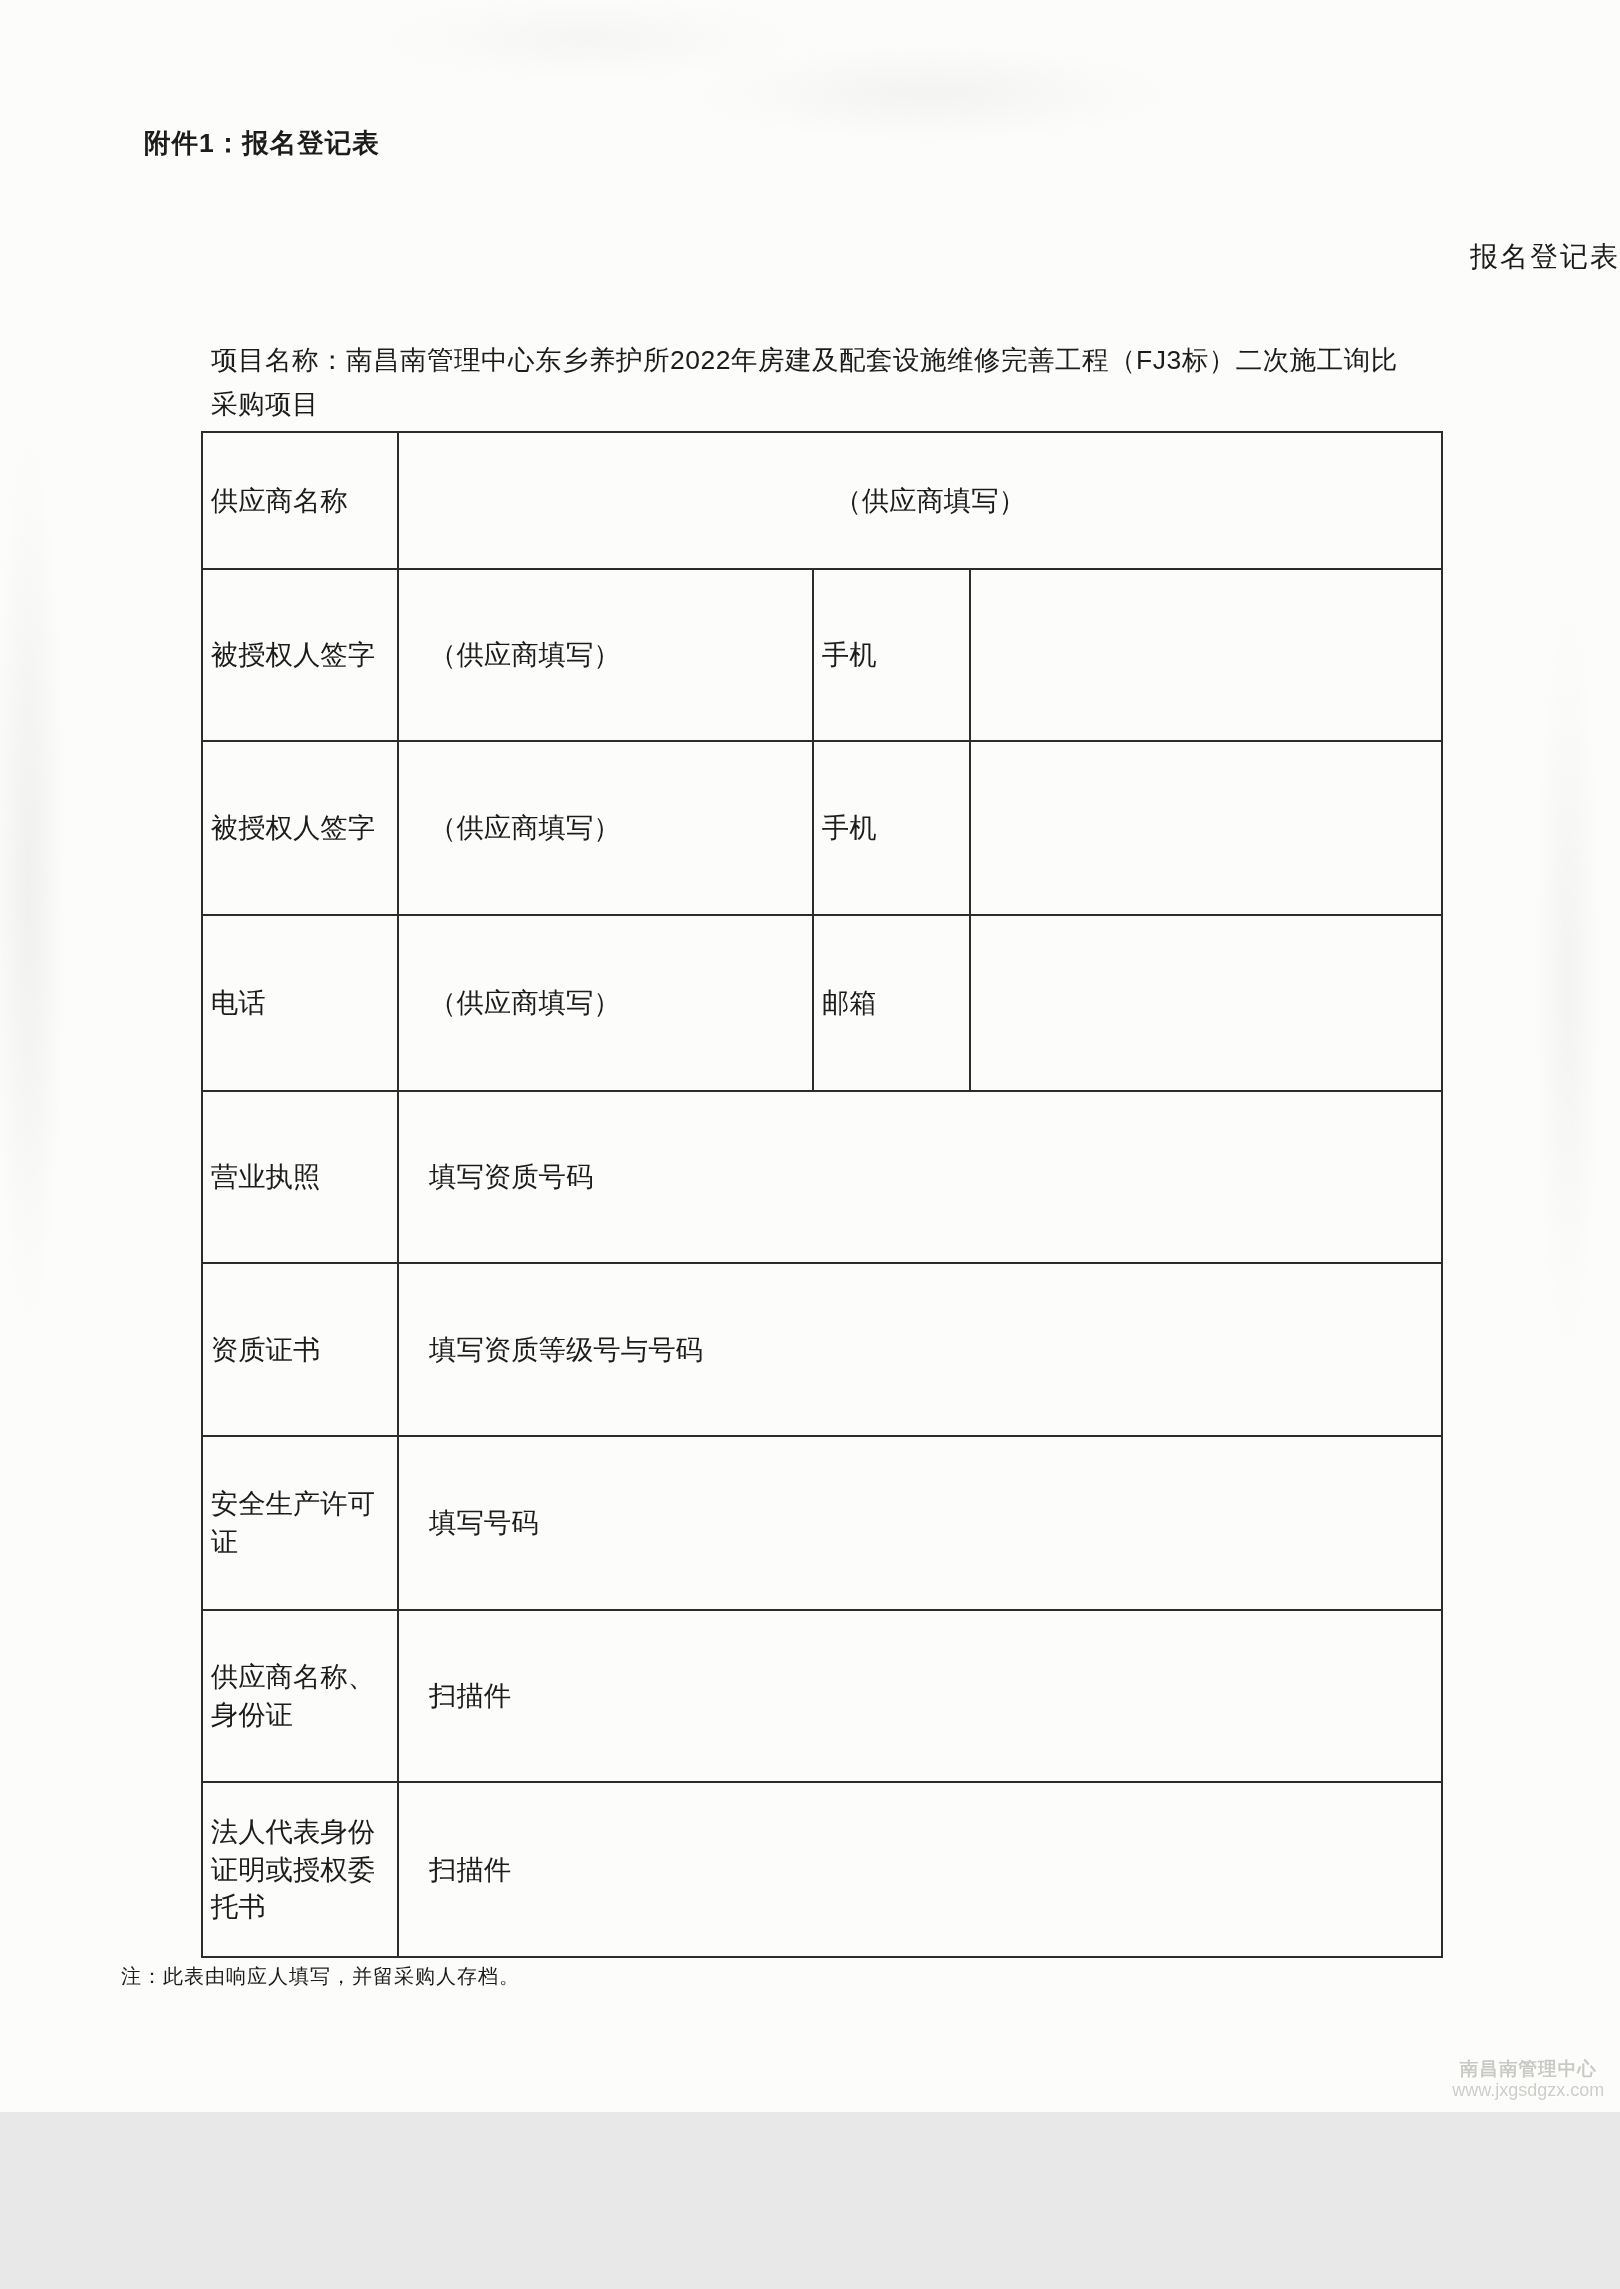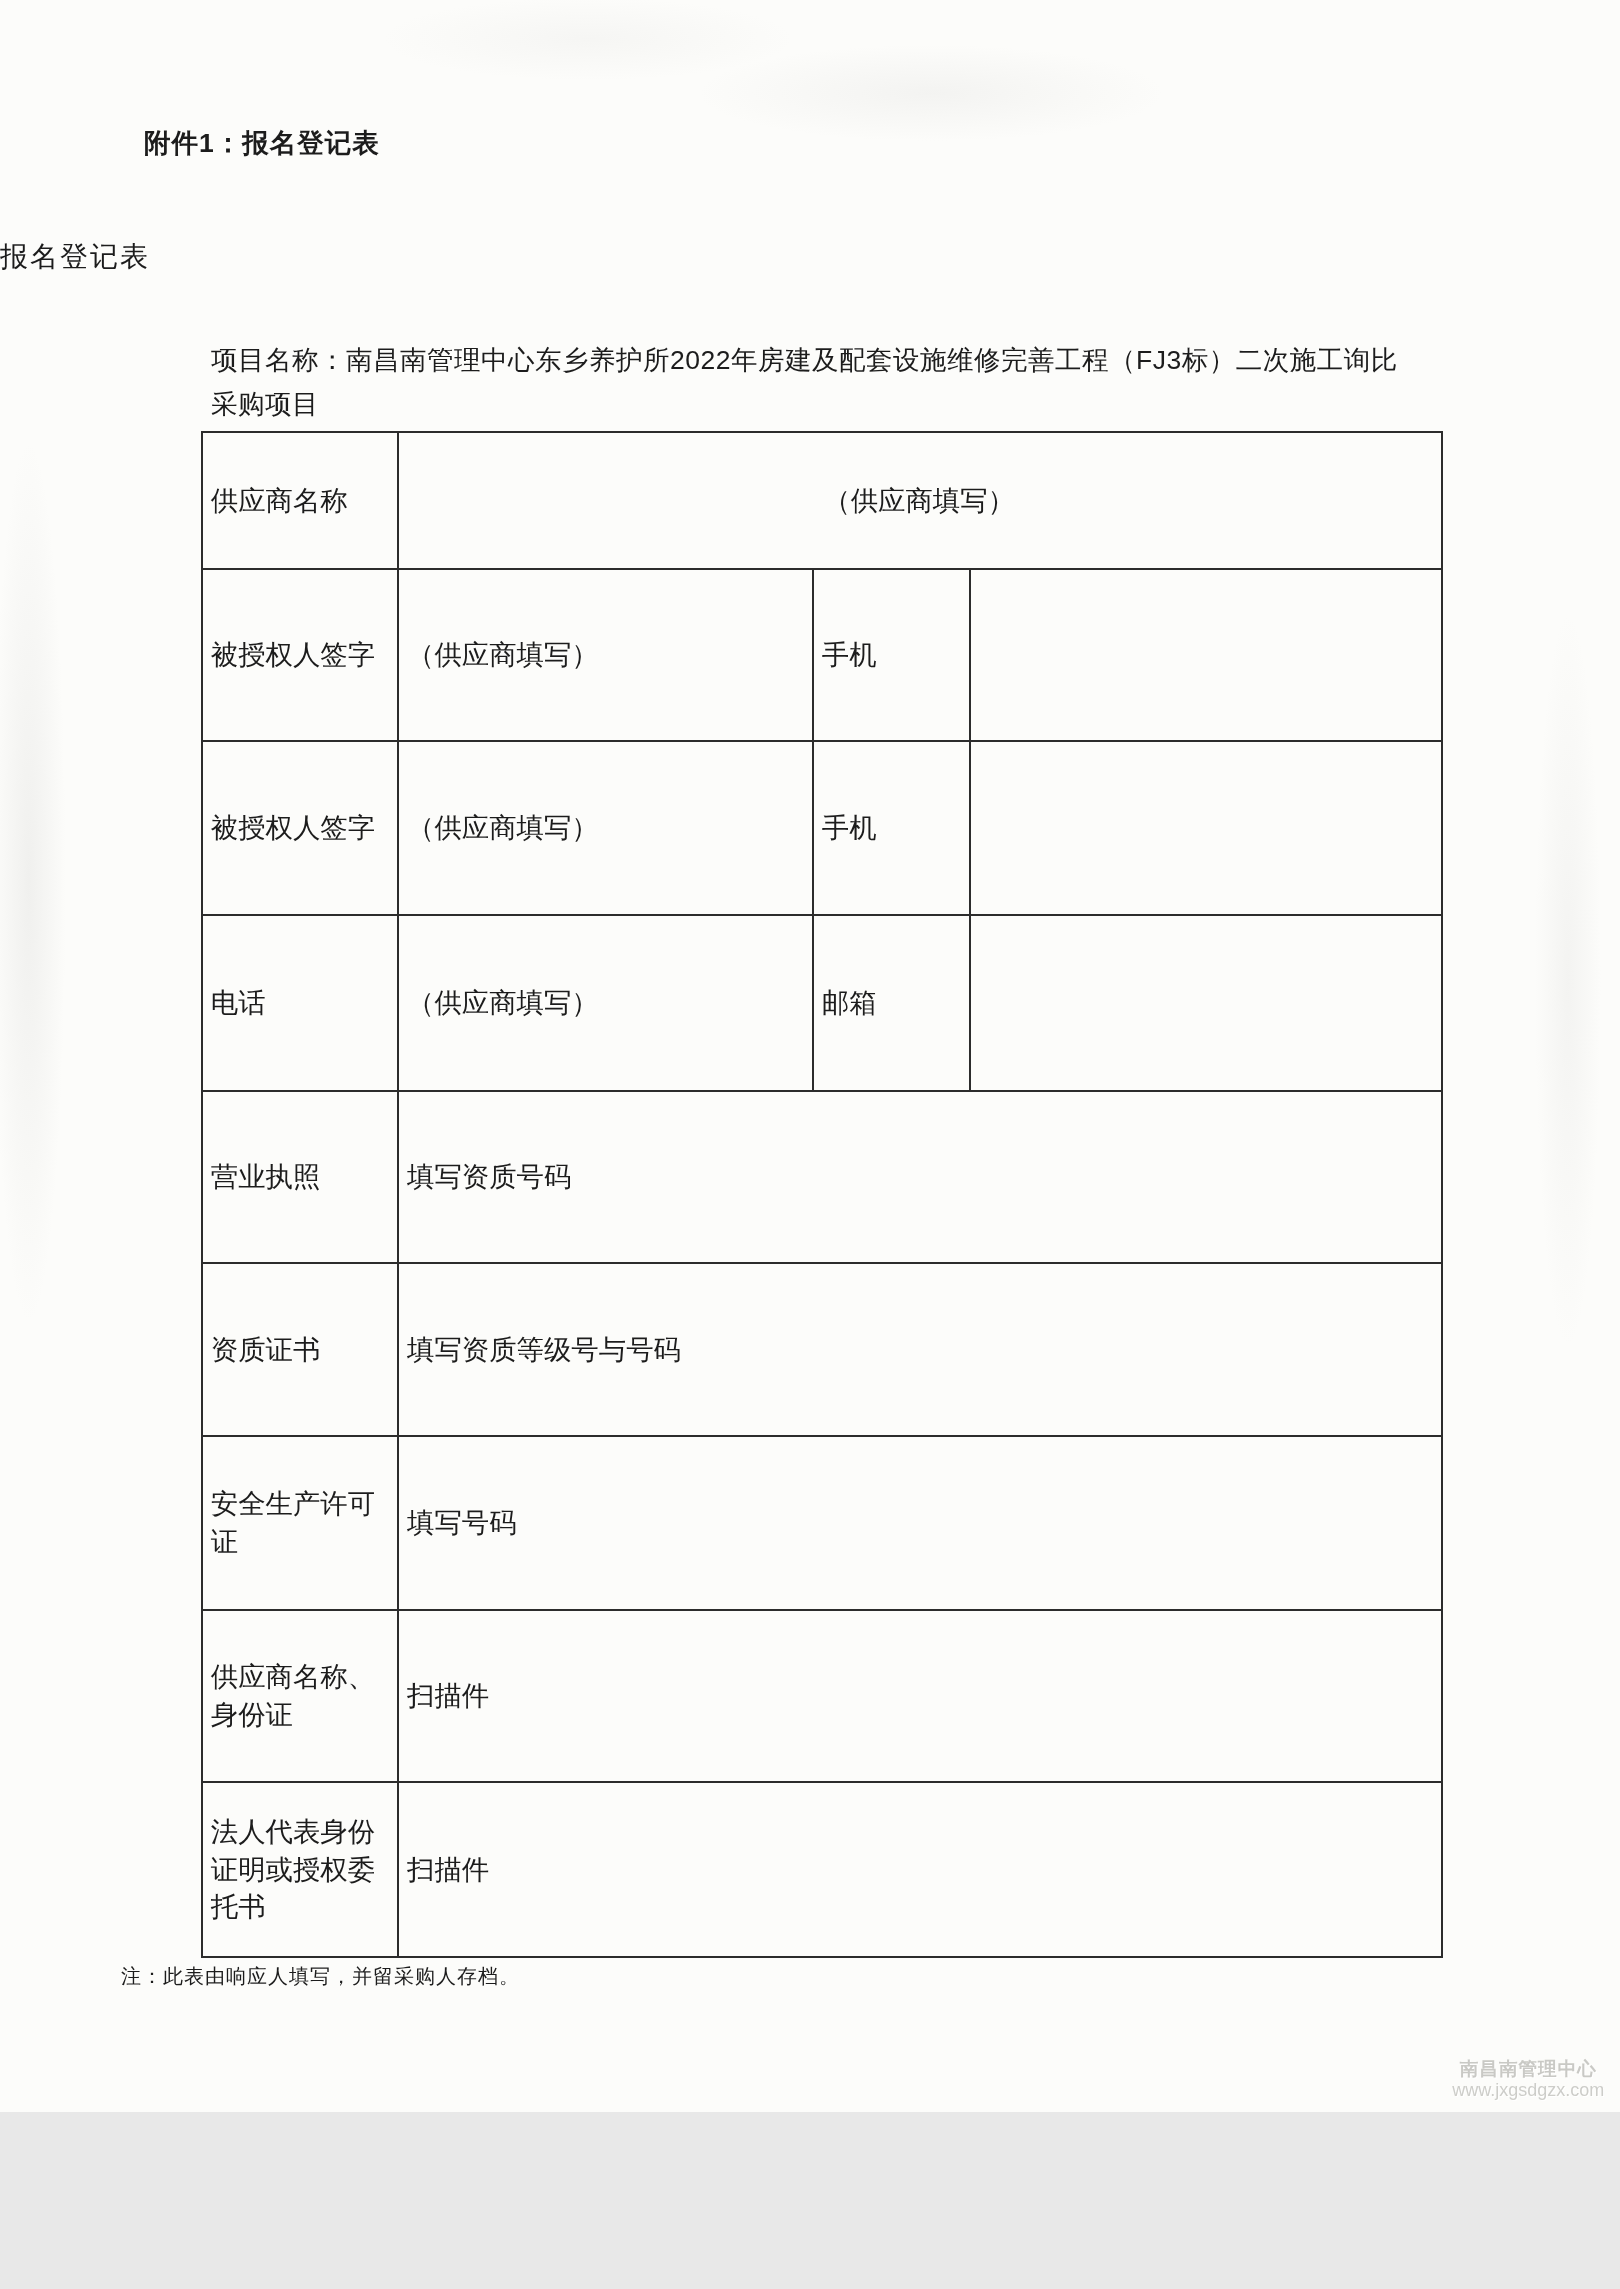--- a/index.html
+++ b/index.html
@@ -16,39 +16,39 @@
     font-family:"Liberation Sans","DejaVu Sans",sans-serif;
     color:#1c1c1c;
     overflow:hidden;
   }
   .attachment-label{
     position:absolute;left:144px;top:125px;
     font-size:26.5px;font-weight:bold;letter-spacing:1px;
   }
   .doc-title{
     position:absolute;left:0;top:238px;width:100%;
-    text-align:left;font-size:28px;letter-spacing:2px;
+    text-align:right;font-size:28px;letter-spacing:2px;
   }
   .project-name{
     position:absolute;left:211px;top:338px;width:1210px;
     font-size:26.5px;font-weight:normal;line-height:44px;letter-spacing:0.5px;
   }
   table.regtable{
     position:absolute;left:201px;top:431px;
     width:1240px;border-collapse:collapse;table-layout:fixed;
     font-size:27.4px;
   }
   .regtable td{
     border:2px solid #2c2c2c;
     vertical-align:middle;
     padding:3.9px 9.8px 3.9px 7.8px;
     line-height:1.38;
     overflow:hidden;
   }
-  .regtable .val{padding-left:8px;}
+  .regtable .val{padding-left:30px;}
   .regtable .val-center{text-align:center;}
   .h140{height:137px}.h175{height:172px}.h178{height:174px}
   .h180{height:176px}.h177{height:173px}.h179{height:175px}
   .note-line{
     position:absolute;left:121px;top:1963px;
     font-size:20px;letter-spacing:1px;
   }
   .watermark{
     position:absolute;right:15.7px;bottom:11.8px;
     text-align:center;

